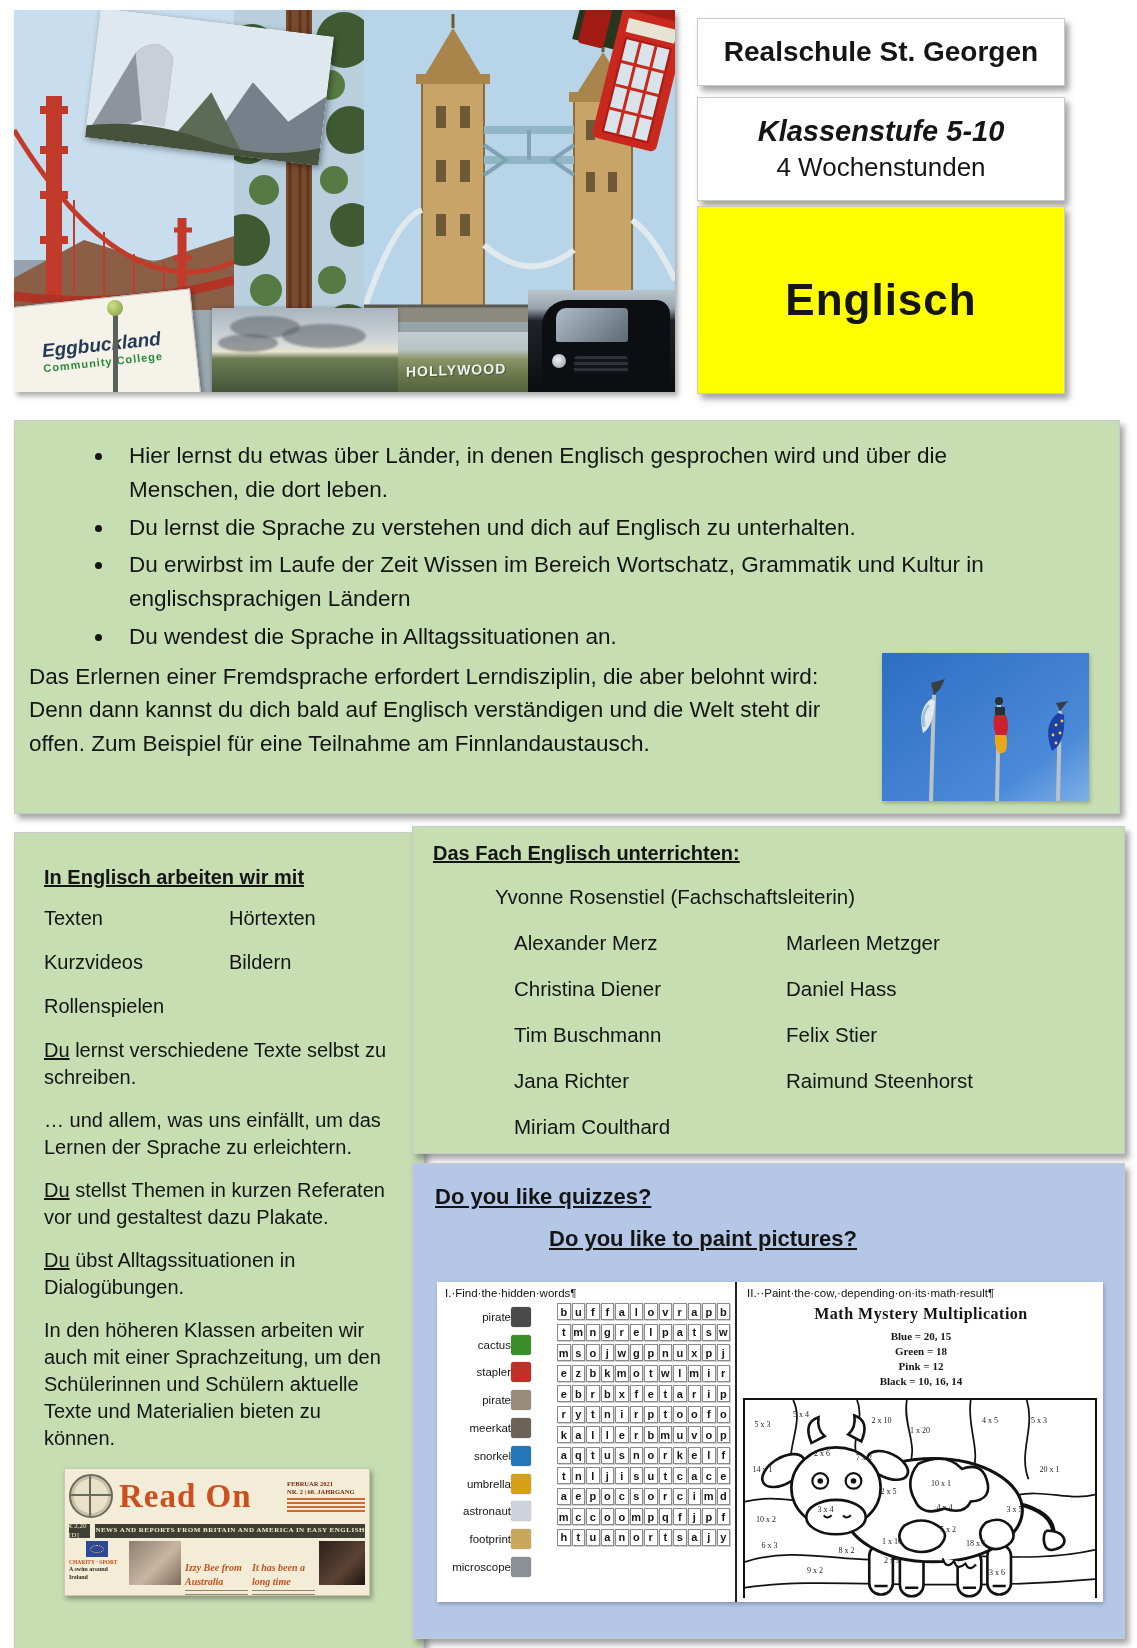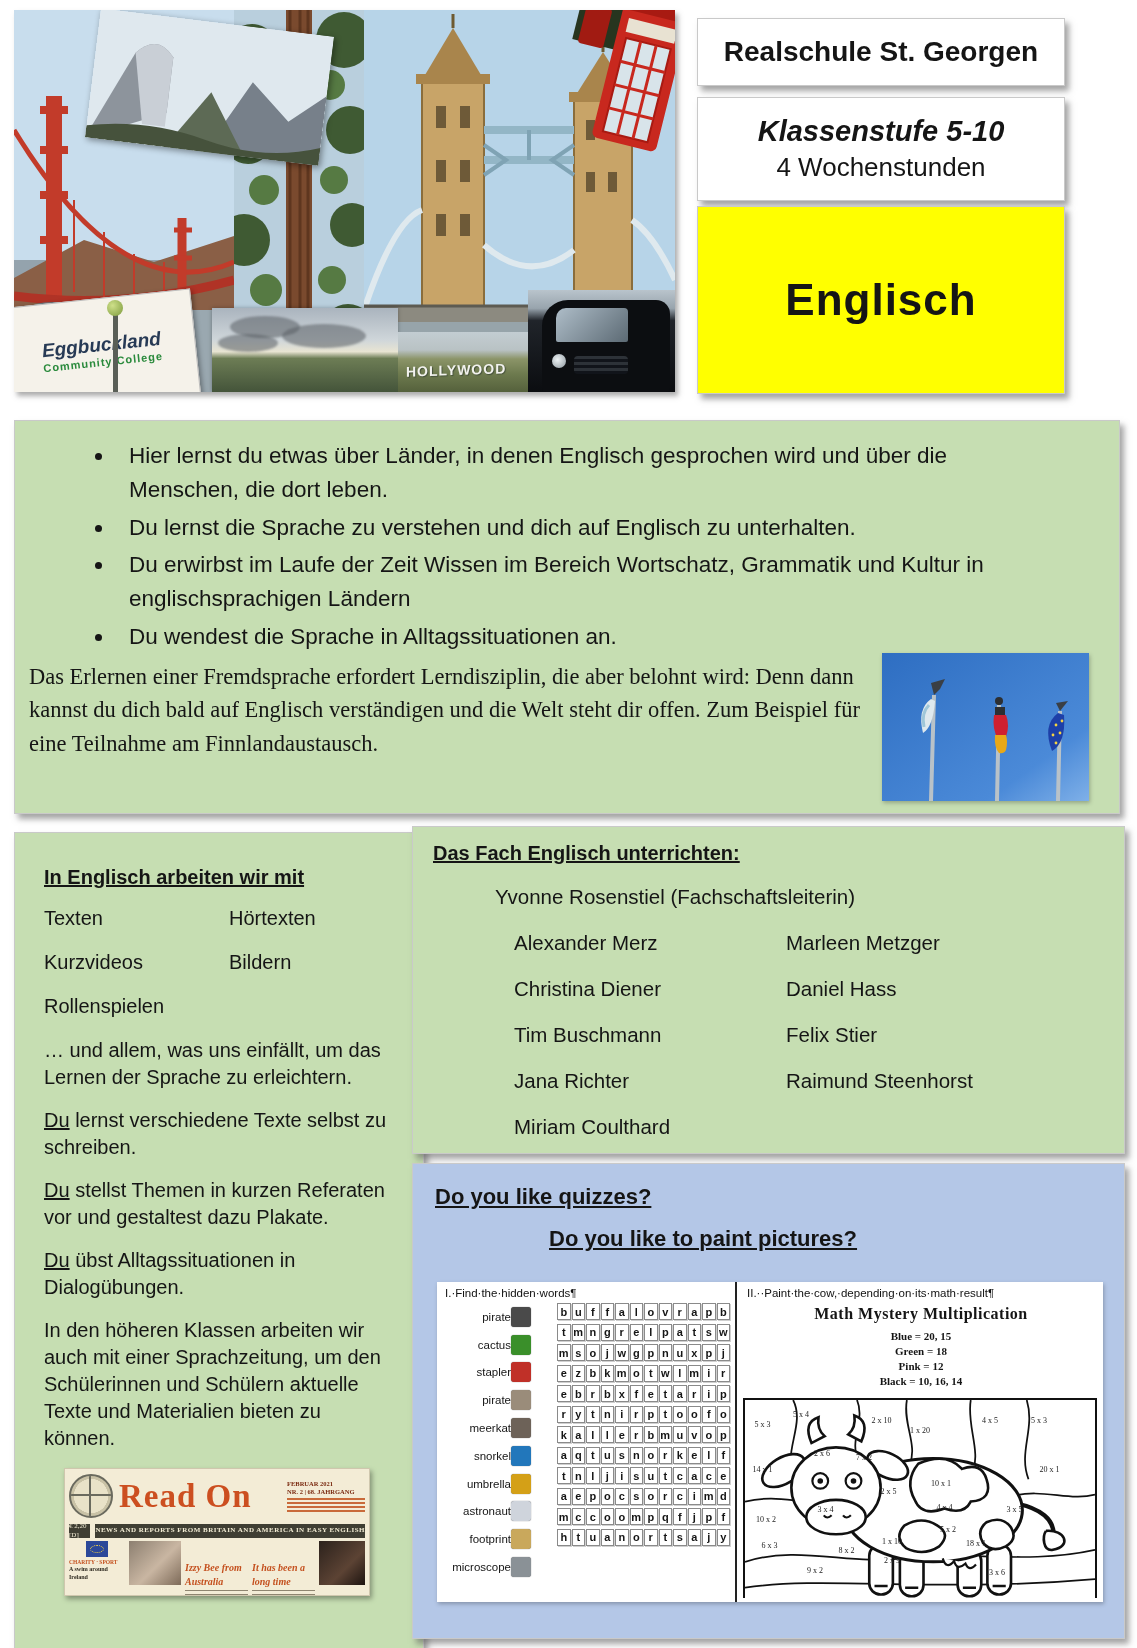--- a/index.html
+++ b/index.html
@@ -44,21 +44,21 @@
   .c-cab{left:514px;top:280px;width:147px;height:102px;background:linear-gradient(#b9c4cc 0%,#98a4ad 18%,#20242a 30%,#0b0d10 100%);overflow:hidden;}
   .c-cab .shell{position:absolute;left:14px;top:10px;width:128px;height:92px;background:#0c0e11;border-radius:26px 14px 4px 4px;}
   .c-cab .glass{position:absolute;left:28px;top:18px;width:72px;height:34px;background:linear-gradient(135deg,#aebdc8,#5c6a74);border-radius:10px 4px 2px 2px;}
   .c-cab .lamp{position:absolute;left:24px;top:64px;width:14px;height:14px;border-radius:50%;background:radial-gradient(circle at 40% 40%,#eef3f5,#8d979e);}
   .c-cab .grille{position:absolute;left:46px;top:66px;width:54px;height:18px;background:repeating-linear-gradient(#2d3238 0 3px,#11141a 3px 6px);border-radius:4px;}
 
   
   .intro{left:14px;top:420px;width:1104px;height:392px;padding:0;}
   .intro ul{margin:18px 60px 6px 100px;padding:0;}
   .intro li{font-size:22.5px;line-height:1.5;margin-bottom:4px;padding-left:14px;}
-  .intro .para{font-size:22.5px;line-height:1.5;margin:2px 250px 0 14px;font-family:Liberation Serif, serif;}
+  .intro .para{font-size:22.5px;line-height:1.5;margin:2px 250px 0 14px;}
   .flags{right:30px;top:232px;width:207px;height:148px;box-shadow:1px 2px 4px rgba(0,0,0,.25);}
 
   
   .workbox{left:14px;top:832px;width:378px;height:796px;padding:15px;overflow:hidden;}
   .workbox .inner{padding:16px 14px 0 14px;font-size:20px;line-height:1.35;}
   .uheading{font-weight:bold;text-decoration:underline;font-size:20px;}
   .pairs{margin-top:14px;}
   .pairs .row{display:flex;margin-bottom:17px;}
   .pairs .cell-l{width:185px;}
   .pairs .cell-r{flex:1;}
@@ -310,22 +310,22 @@
       </div>
       <div class="row">
         <span class="cell-l">Kurzvideos</span>
         <span class="cell-r">Bildern</span>
       </div>
       <div class="row">
         <span class="cell-l">Rollenspielen</span>
         <span class="cell-r"></span>
       </div>
     </div>
+    <p><span class="lead-underline">Du</span><span> lernst verschiedene Texte selbst zu schreiben.</span></p>
     <p>… und allem, was uns einfällt, um das Lernen der Sprache zu erleichtern.</p>
-    <p><span class="lead-underline">Du</span><span> lernst verschiedene Texte selbst zu schreiben.</span></p>
     <p><span class="lead-underline">Du</span><span> stellst Themen in kurzen Referaten vor und gestaltest dazu Plakate.</span></p>
     <p><span class="lead-underline">Du</span><span> übst Alltagssituationen in Dialogübungen.</span></p>
     <p>In den höheren Klassen arbeiten wir auch mit einer Sprachzeitung, um den Schülerinnen und Schülern aktuelle Texte und Materialien bieten zu können.</p>
     <div class="readon">
       <div class="ro-top">
         <div class="ro-globe"></div>
         <div class="ro-title">Read On</div>
         <div class="ro-meta">
           <div class="d1">Februar 2021</div>
           <div class="d1">Nr. 2 | 68. Jahrgang</div>

